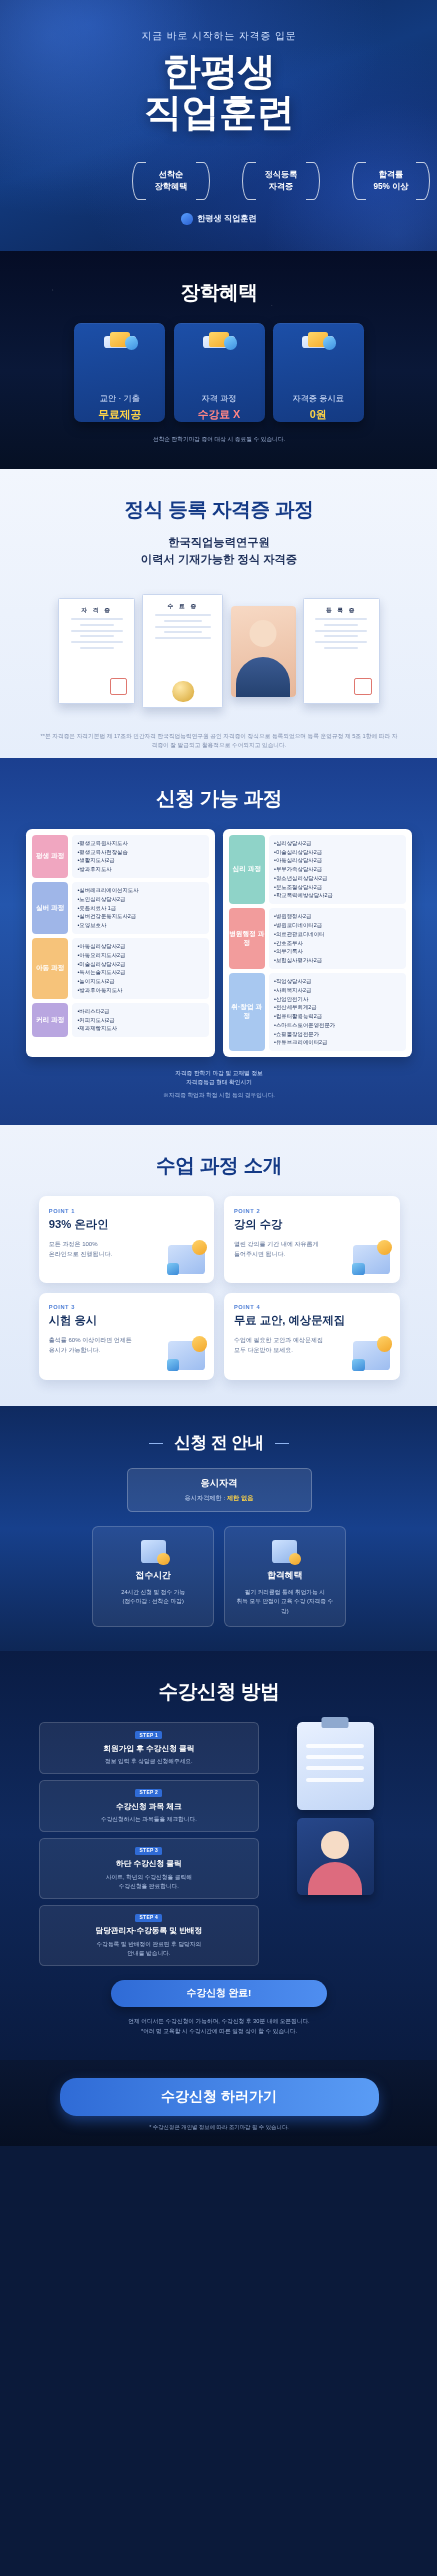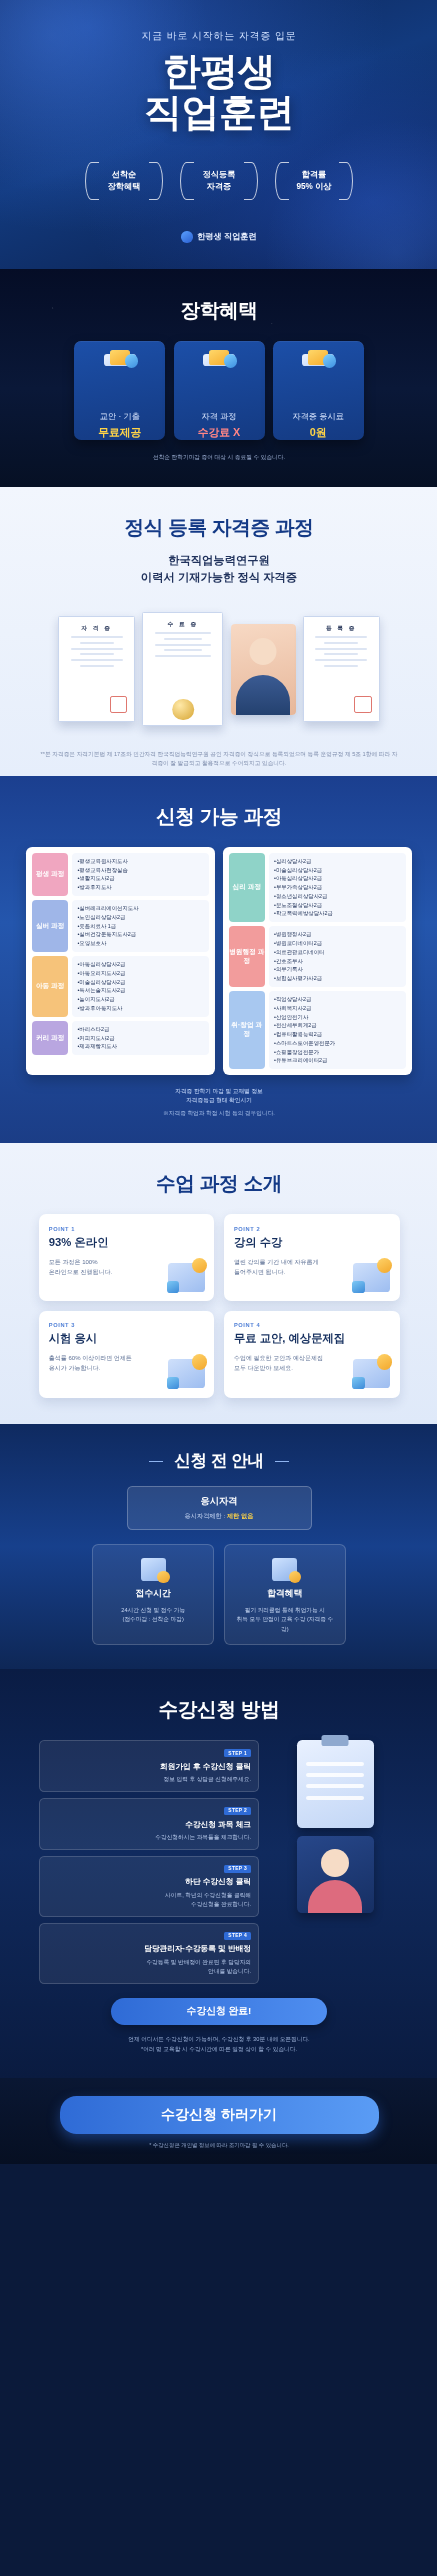--- a/index.html
+++ b/index.html
@@ -42,39 +42,39 @@
   .hero-inner { position: relative; z-index: 2; }
   .hero-kicker {
     font-size: 9.8px; letter-spacing: 1px; color: #cfe0ff; margin-bottom: 8.2px; font-weight: 400;
   }
   .hero-title {
     font-size: 38px; line-height: 1.08; font-weight: 800; letter-spacing: -0.5px;
     text-shadow: 0 3.1px 11.3px rgba(0,0,0,.45);
   }
   .hero-title .l2 { display: block; }
   .badges {
-    margin-top: 23px; display: flex; justify-content: center; gap: 1px;
+    margin-top: 23px; display: flex; justify-content: flex-end; gap: 16px;
   }
   .badge {
     width: 94px; height: 49px;
     display: flex; flex-direction: column; align-items: center; justify-content: center;
     position: relative;
     font-size: 8.2px; font-weight: 700; line-height: 1.45; color: #fff;
   }
   .badge .wreath-l, .badge .wreath-r {
     position: absolute; top: 50%; transform: translateY(-50%);
     width: 13.4px; height: 38px;
     border: 1.5px solid rgba(255,255,255,.75);
     border-radius: 60% / 50%;
   }
   .badge .wreath-l { left: 8.2px; border-right: none; border-radius: 70% 0 0 70%; }
   .badge .wreath-r { right: 8.2px; border-left: none; border-radius: 0 70% 70% 0; }
   .badge-line { display: block; }
   .hero-brand {
-    margin-top: 26px; display: flex; align-items: center; justify-content: center; gap: 4.6px;
+    margin-top: 8px; display: flex; align-items: center; justify-content: center; gap: 4.6px;
     font-size: 8.2px; color: #e8f0ff; font-weight: 600;
   }
   .brand-dot {
     width: 11.3px; height: 11.3px; border-radius: 50%;
     background: linear-gradient(145deg,#5aa0ff,#2a5fd0);
     display: inline-block;
   }
 
   
   .sec-scholar {
@@ -276,21 +276,21 @@
   .sec-how {
     background: linear-gradient(180deg, #0a1c44 0%, #102a5e 45%, #0a1b40 100%);
     padding: 27px 0 24px; text-align: center; position: relative;
   }
   .steps {
     margin: 17.5px auto 0; width: 361px; display: flex; gap: 11.3px; align-items: flex-start;
   }
   .steps-col { flex: 1; display: flex; flex-direction: column; gap: 6.2px; }
   .step {
     background: rgba(255,255,255,.07); border: 0.5px solid rgba(255,255,255,.16);
-    border-radius: 5.2px; padding: 6.2px 7.2px 7.2px; text-align: right; position: relative;
+    border-radius: 5.2px; padding: 6.2px 7.2px 7.2px; text-align: center; position: relative;
   }
   .step-chip {
     display: inline-block; background: #2f6bd6; color: #fff; font-size: 4.9px; font-weight: 800;
     padding: 1.5px 4.1px; border-radius: 1.5px; letter-spacing: 0.3px;
   }
   .step-t { font-size: 7.7px; font-weight: 800; margin-top: 4.6px; }
   .step-d { font-size: 5.7px; color: #b9cbec; margin-top: 3.1px; line-height: 1.6; }
   .steps-art {
     width: 129px; flex: none; display: flex; flex-direction: column; gap: 7.2px; align-items: center;
   }

